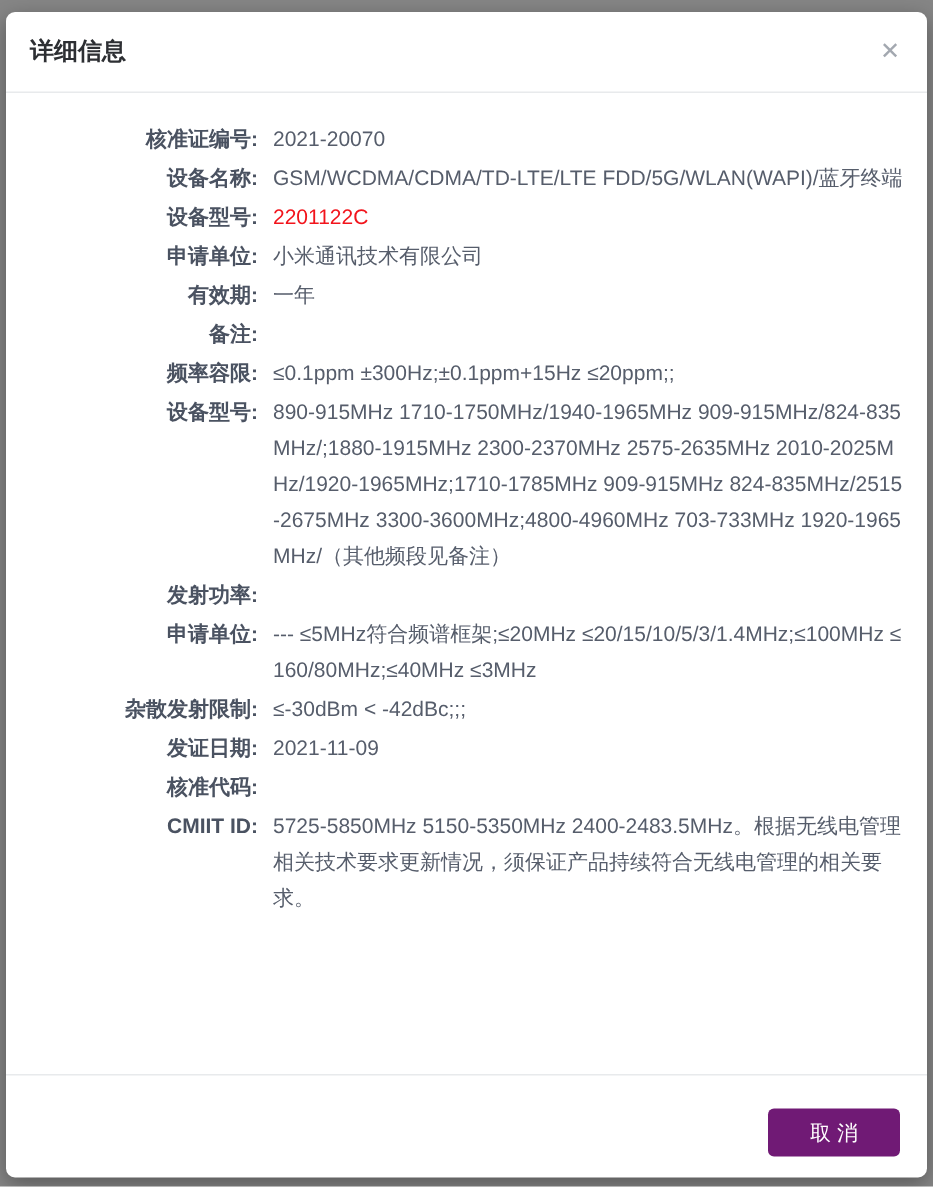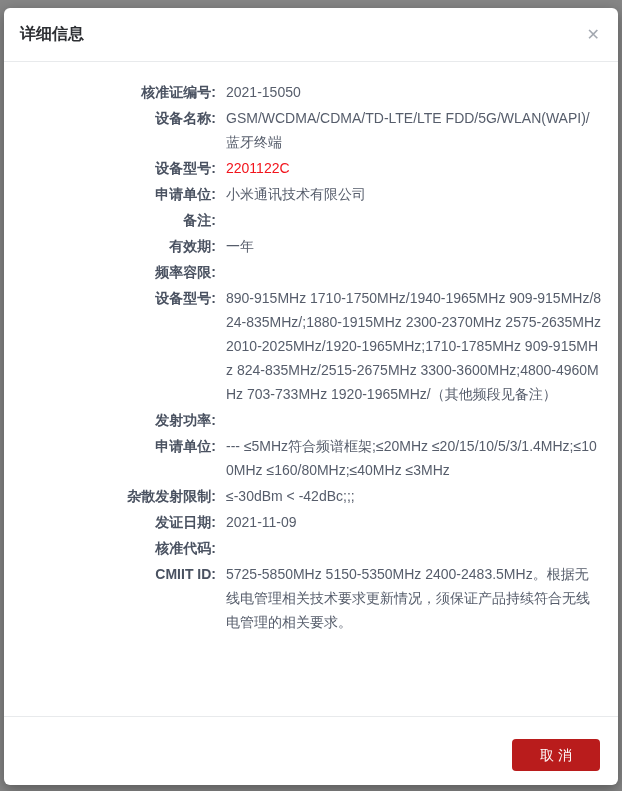--- a/index.html
+++ b/index.html
@@ -50,21 +50,20 @@
     color: #a3a8b0;
     cursor: pointer;
     line-height: 1;
     padding: 2px;
   }
   .modal-body {
     flex: 1 1 auto;
     padding: 18px 16px 4px;
     overflow: hidden;
     box-sizing: border-box;
-    margin-left: 44px;
   }
   .info-row {
     display: flex;
     margin-bottom: 2px;
   }
   .info-label {
     flex: 0 0 152px;
     text-align: right;
     font-weight: bold;
     color: #4a5261;
@@ -87,21 +86,21 @@
     flex: 0 0 auto;
     border-top: 1px solid #e8eaec;
     padding: 22px 18px 14px;
     text-align: right;
     box-sizing: border-box;
   }
   .btn-cancel {
     display: inline-block;
     width: 88px;
     height: 32px;
-    background: #b91c1c;
+    background: #701a75;
     color: #ffffff;
     border: none;
     border-radius: 4px;
     font-size: 14px;
     font-family: inherit;
     cursor: pointer;
     line-height: 32px;
     text-align: center;
     padding: 0;
   }
@@ -114,44 +113,45 @@
 
     <div class="modal-header">
       <span class="modal-title">详细信息</span>
       <span class="close-btn">✕</span>
     </div>
 
     <div class="modal-body">
 
     <div class="info-row">
           <div class="info-label">核准证编号:</div>
-          <div class="info-value">2021-15050</div>
+          <div class="info-value">2021-20070</div>
         </div>
         <div class="info-row">
           <div class="info-label">设备名称:</div>
           <div class="info-value">GSM/WCDMA/CDMA/TD-LTE/LTE FDD/5G/WLAN(WAPI)/蓝牙终端</div>
         </div>
         <div class="info-row">
           <div class="info-label">设备型号:</div>
           <div class="info-value highlight">2201122C</div>
         </div>
         <div class="info-row">
           <div class="info-label">申请单位:</div>
           <div class="info-value">小米通讯技术有限公司</div>
         </div>
         <div class="info-row">
+          <div class="info-label">有效期:</div>
+          <div class="info-value">一年</div>
+        </div>
+        <div class="info-row">
           <div class="info-label">备注:</div>
           <div class="info-value"></div>
         </div>
         <div class="info-row">
-          <div class="info-label">有效期:</div>
-          <div class="info-value">一年</div>
-        </div>
-        <div class="info-row">
           <div class="info-label">频率容限:</div>
+          <div class="info-value">≤0.1ppm ±300Hz;±0.1ppm+15Hz ≤20ppm;;</div>
         </div>
         <div class="info-row">
           <div class="info-label">设备型号:</div>
           <div class="info-value">890-915MHz 1710-1750MHz/1940-1965MHz 909-915MHz/824-835MHz/;1880-1915MHz 2300-2370MHz 2575-2635MHz 2010-2025MHz/1920-1965MHz;1710-1785MHz 909-915MHz 824-835MHz/2515-2675MHz 3300-3600MHz;4800-4960MHz 703-733MHz 1920-1965MHz/（其他频段见备注）</div>
         </div>
         <div class="info-row">
           <div class="info-label">发射功率:</div>
         </div>
         <div class="info-row">
           <div class="info-label">申请单位:</div>

